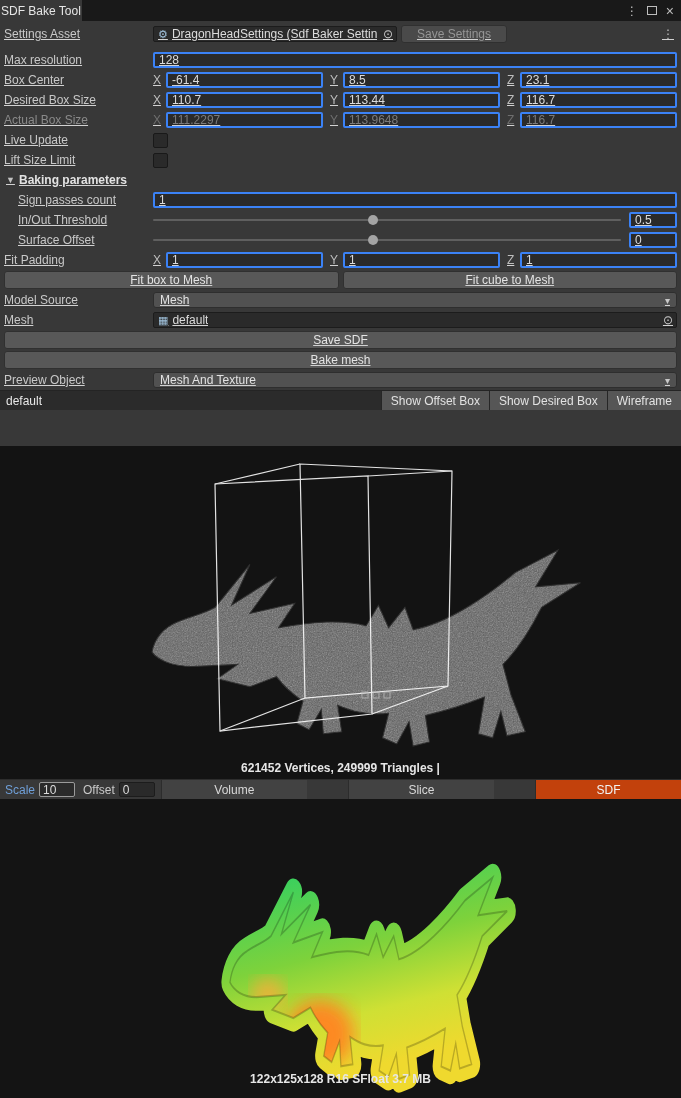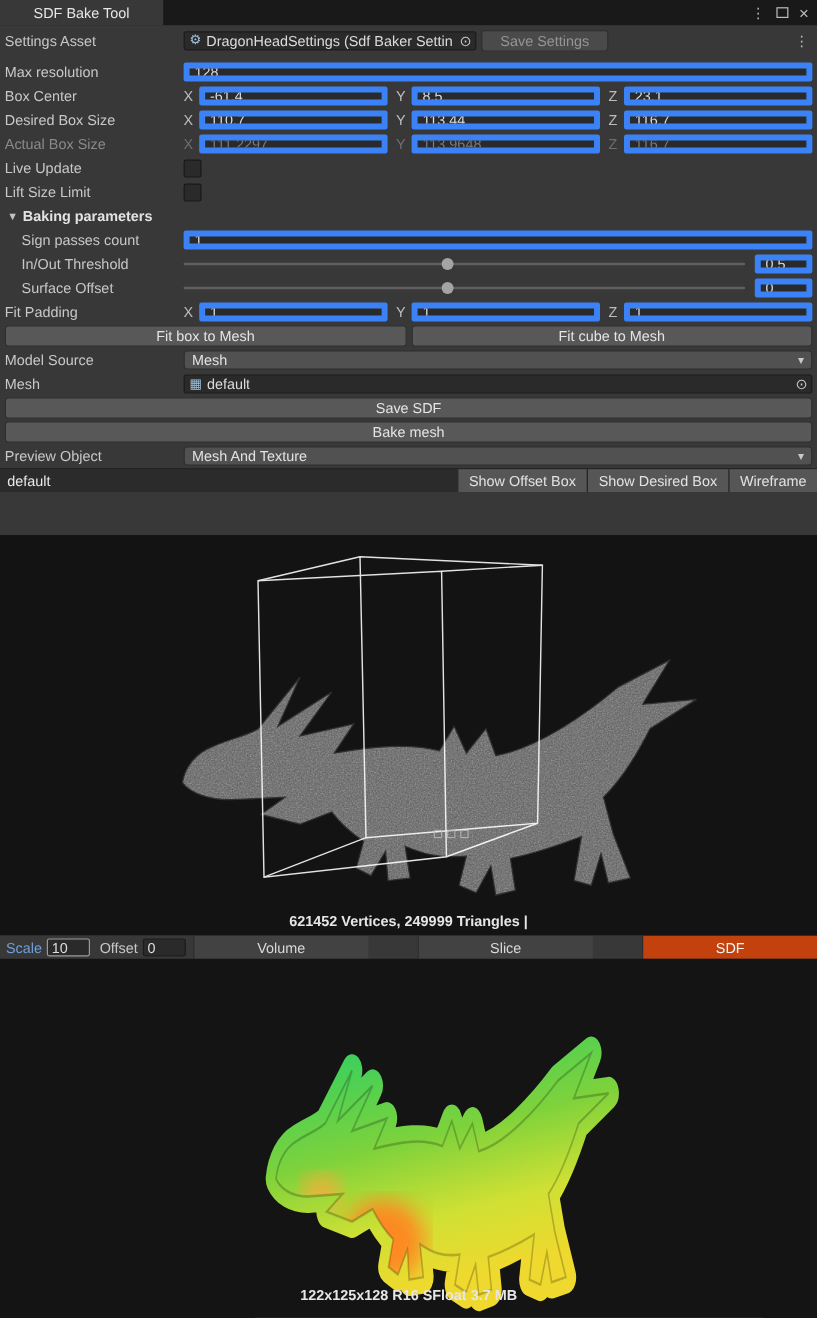--- a/index.html
+++ b/index.html
@@ -1,33 +1,33 @@
 <!DOCTYPE html>
 <html><head>
 <meta charset="utf-8">
 <style>
   html,body{margin:0;padding:0;background:#222;}
   .window{width:681px;height:1098px;background:#383838;overflow:hidden;display:flex;flex-direction:column;
           font-family:"Liberation Sans",sans-serif;font-size:12px;color:#d2d2d2;position:relative;}
 
   
   .titlebar{height:21px;background:#191919;display:flex;align-items:stretch;flex:none;}
-  .tab{background:#383838;padding:0 28px;display:flex;align-items:center;color:#e6e6e6;}
+  .tab{background:#383838;padding:0 1px;display:flex;align-items:center;color:#e6e6e6;}
   .titlebar-right{margin-left:auto;display:flex;align-items:center;gap:9px;padding-right:7px;color:#bdbdbd;}
   .win-icon{cursor:default;line-height:1;}
   .maxbox{width:8px;height:7px;border:1px solid #bdbdbd;display:inline-block;}
 
   
   .inspector{padding-top:3px;flex:none;}
-  .row{display:flex;align-items:center;height:20px;padding:0 4px;box-sizing:border-box;}
+  .row{display:flex;align-items:center;height:20px;padding:0 4px;box-sizing:border-box;text-decoration:underline;}
   .row.gap-top{margin-top:6px;}
   .lbl{width:149px;flex:none;color:#c8c8c8;overflow:hidden;white-space:nowrap;}
   .lbl.indent{padding-left:14px;width:135px;}
   .ctrl{flex:1;display:flex;align-items:center;min-width:0;}
-  input.tf{background:#2a2a2a;border:5px solid #3b82f6;border-radius:2px;color:#dcdcdc;
+  input.tf{background:#2a2a2a;border:2px solid #3b82f6;border-radius:2px;color:#dcdcdc;
            font:12px "Liberation Sans",sans-serif;height:16px;padding:0 4px;box-sizing:border-box;flex:1;min-width:0;outline:none;}
   .axis{display:flex;align-items:center;flex:1;min-width:0;}
   .axis + .axis{margin-left:7px;}
   .axis-label{width:10px;flex:none;margin-right:3px;color:#bdbdbd;}
   .row.disabled .lbl{color:#8a8a8a;}
   .row.disabled .axis-label{color:#6e6e6e;}
   .row.disabled input.tf{color:#7b7b7b;}
   .checkbox{width:13px;height:13px;background:#2a2a2a;border:1px solid #191919;border-radius:2px;flex:none;}
   .foldout-arrow{width:13px;flex:none;font-size:9px;color:#c2c2c2;padding-left:2px;}
   .bold{font-weight:bold;color:#e3e3e3;}

